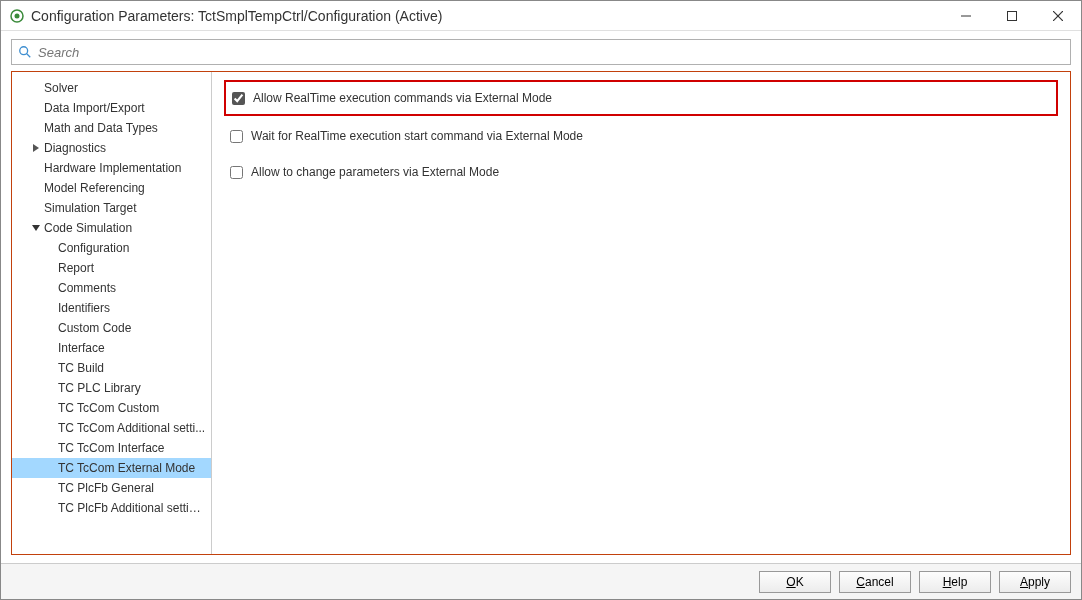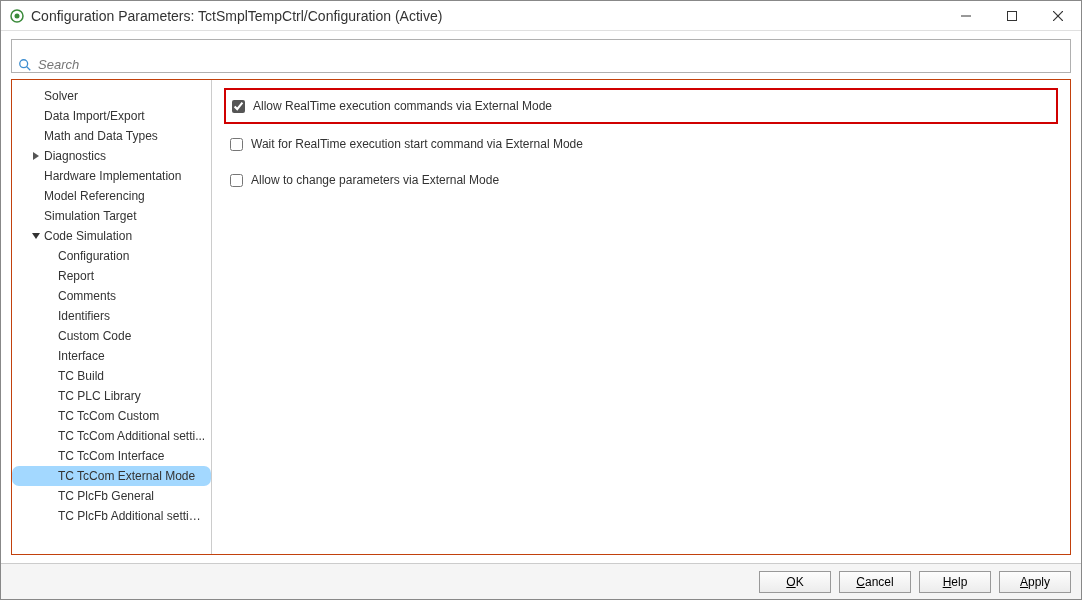--- a/index.html
+++ b/index.html
@@ -33,23 +33,23 @@
   .win-btn {
     width: 46px; height: 30px;
     display: inline-flex; align-items: center; justify-content: center;
     cursor: pointer;
   }
   .win-btn svg { width: 10px; height: 10px; }
 
   .searchbar {
     margin: 8px 10px 6px 10px;
     border: 1px solid #b0b0b0;
-    height: 34px;
-    display: flex;
-    align-items: flex-end;
+    height: 26px;
+    display: flex;
+    align-items: center;
     padding: 0 6px;
     background: #fff;
   }
   .searchbar .search-icon {
     width: 14px; height: 14px; margin-right: 6px;
     color: #3e8ed0;
   }
   .searchbar input {
     border: none; outline: none;
     font-size: 13px; font-style: italic;
@@ -74,21 +74,21 @@
   }
   .tree-row {
     display: flex; align-items: center;
     height: 20px;
     padding-right: 4px;
     cursor: pointer;
     white-space: nowrap;
     overflow: hidden;
     text-overflow: ellipsis;
   }
-  .tree-row.selected { background: #a3d8ff; border-radius: 7px; }
+  .tree-row.selected { background: #a3d8ff; }
   .tree-arrow {
     width: 12px; height: 12px;
     display: inline-flex; align-items: center; justify-content: center;
     margin-left: 4px; margin-right: 2px;
     color: #555;
     flex-shrink: 0;
   }
   .tree-arrow.blank { visibility: hidden; }
   .tree-label {
     overflow: hidden; text-overflow: ellipsis;

